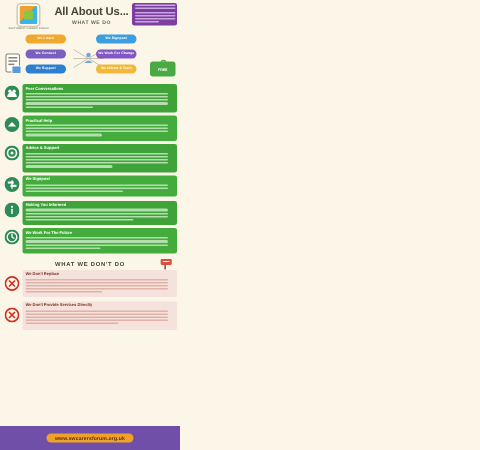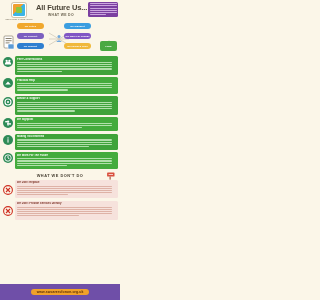--- a/index.html
+++ b/index.html
@@ -121,21 +121,21 @@
 <div class="page">
 
   <div class="header">
 
     <div class="logo-wrap">
       <div class="logo-mark"></div>
       <div class="logo-text">SOUTHWEST CARERS FORUM</div>
     </div>
 
     <div class="title-block">
-      <div class="title">All Future Us...</div>
+      <div class="title">All About Us...</div>
       <div class="subtitle">WHAT WE DO</div>
     </div>
 
     <div class="purple-note" id="purple-note">
         <div class="pn-line" style="width: 100%;"></div>
         <div class="pn-line" style="width: 100%;"></div>
         <div class="pn-line" style="width: 100%;"></div>
         <div class="pn-line" style="width: 100%;"></div>
         <div class="pn-line" style="width: 100%;"></div>
         <div class="pn-line" style="width: 62%;"></div>

